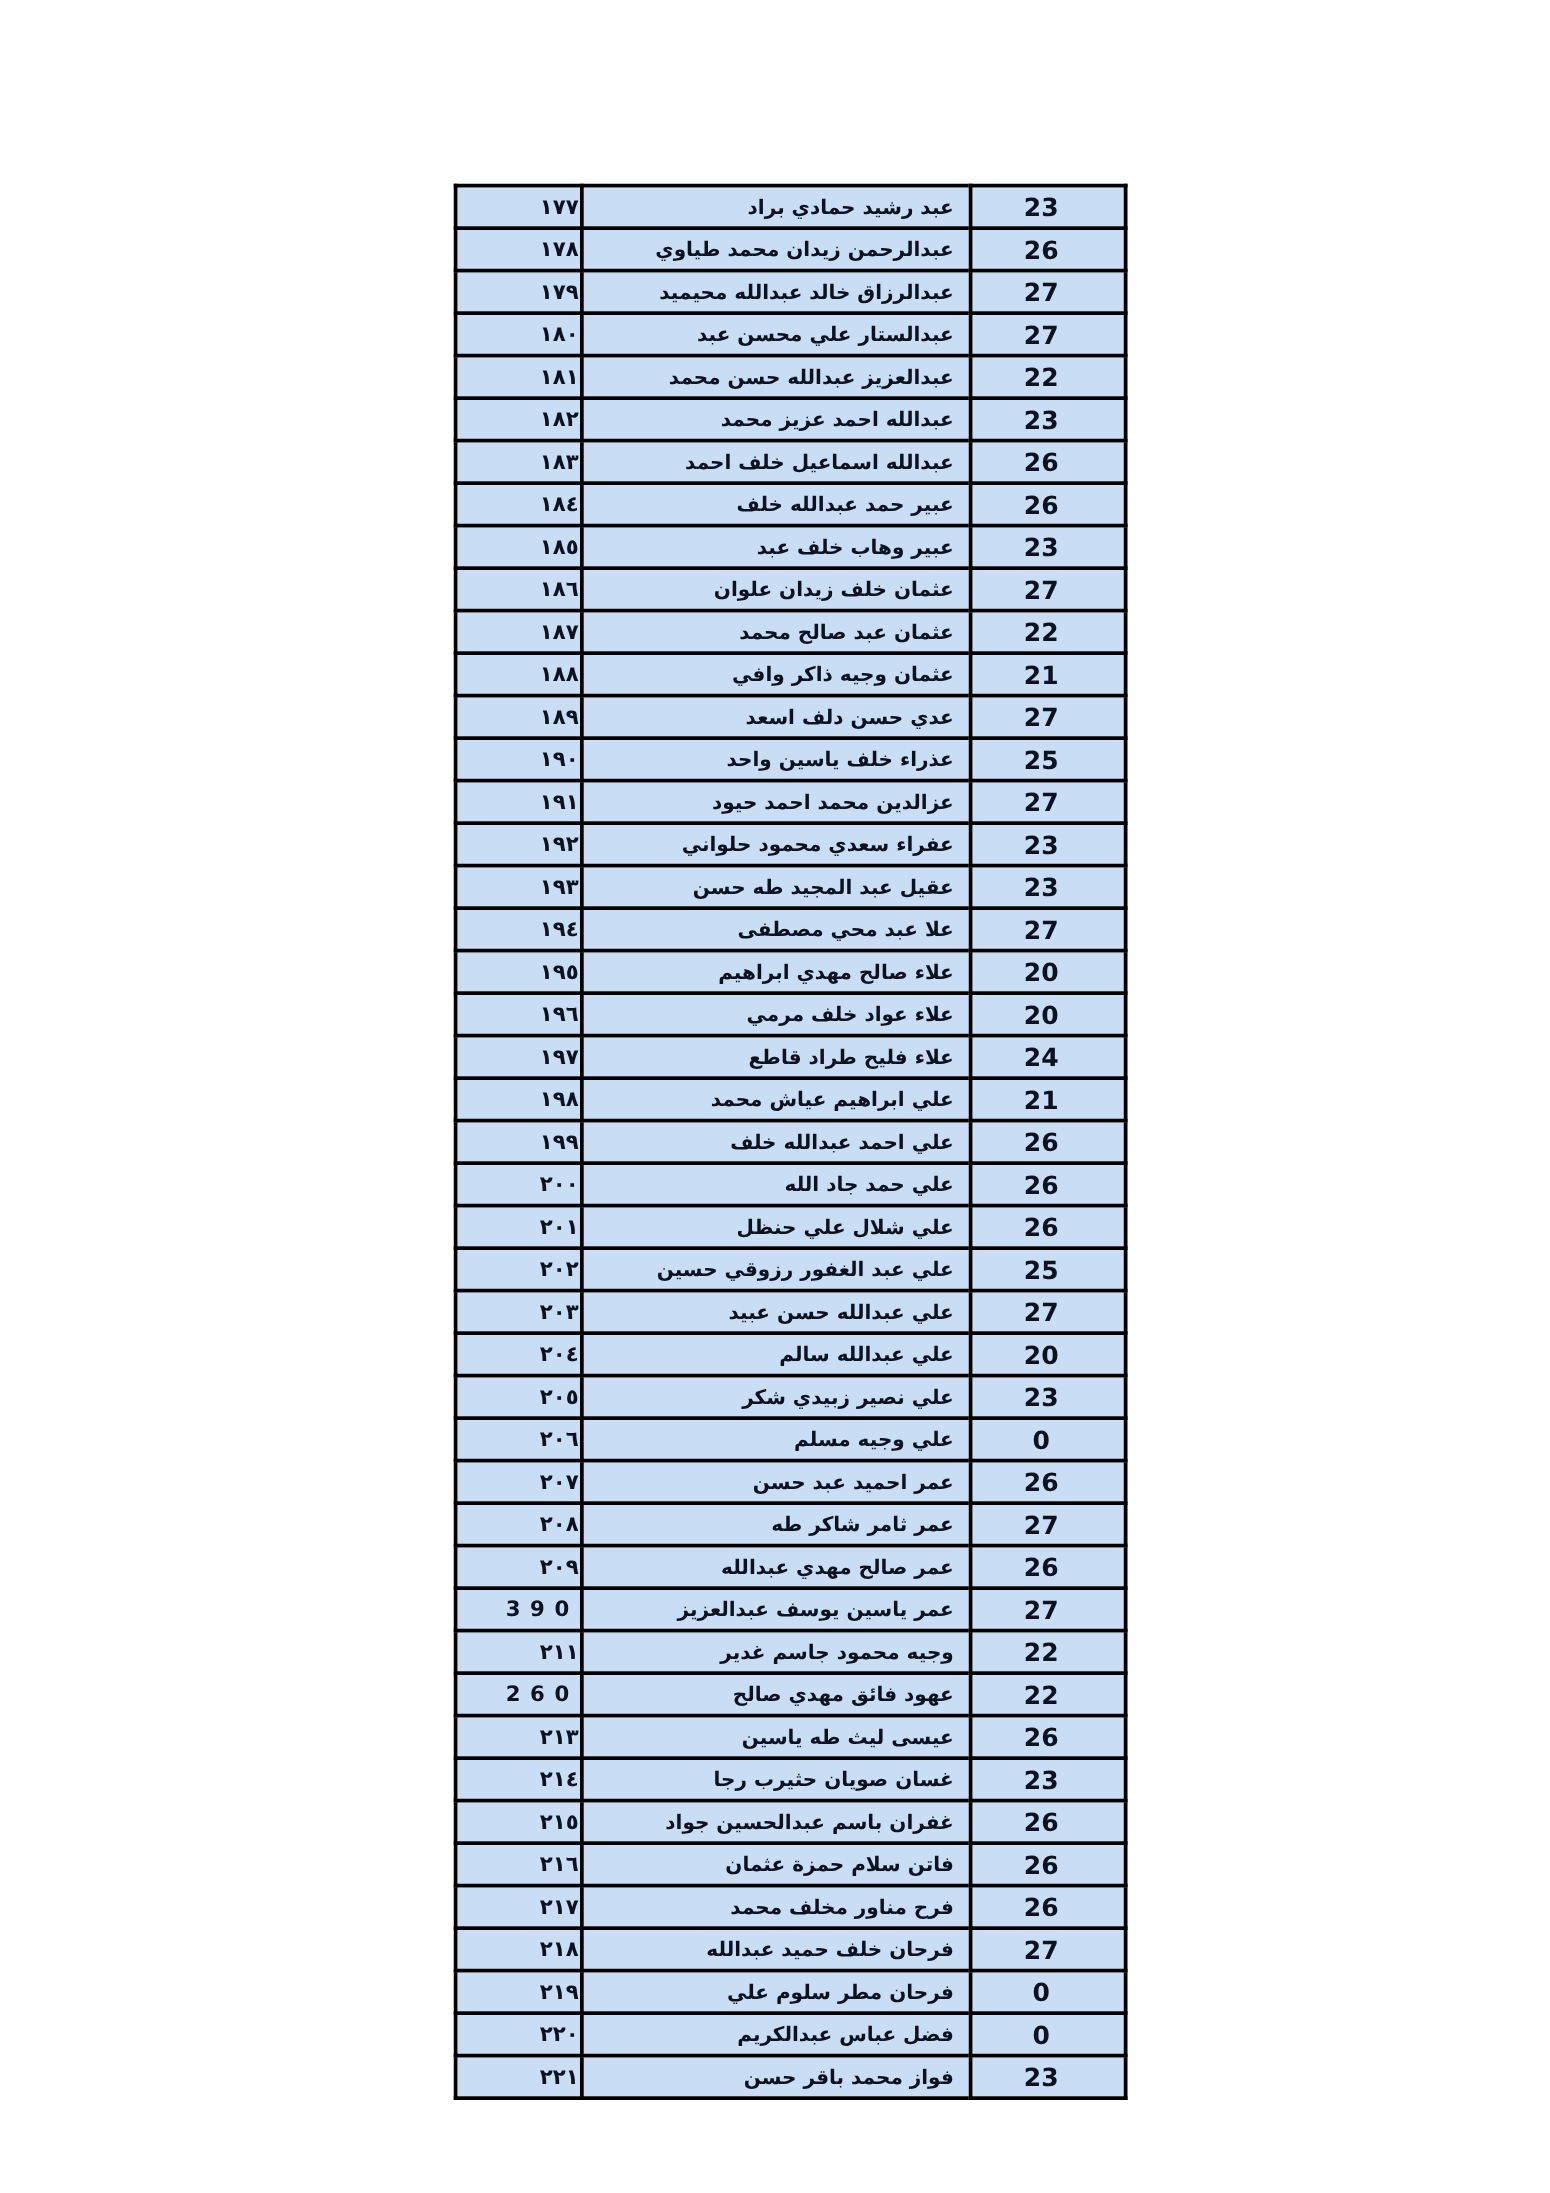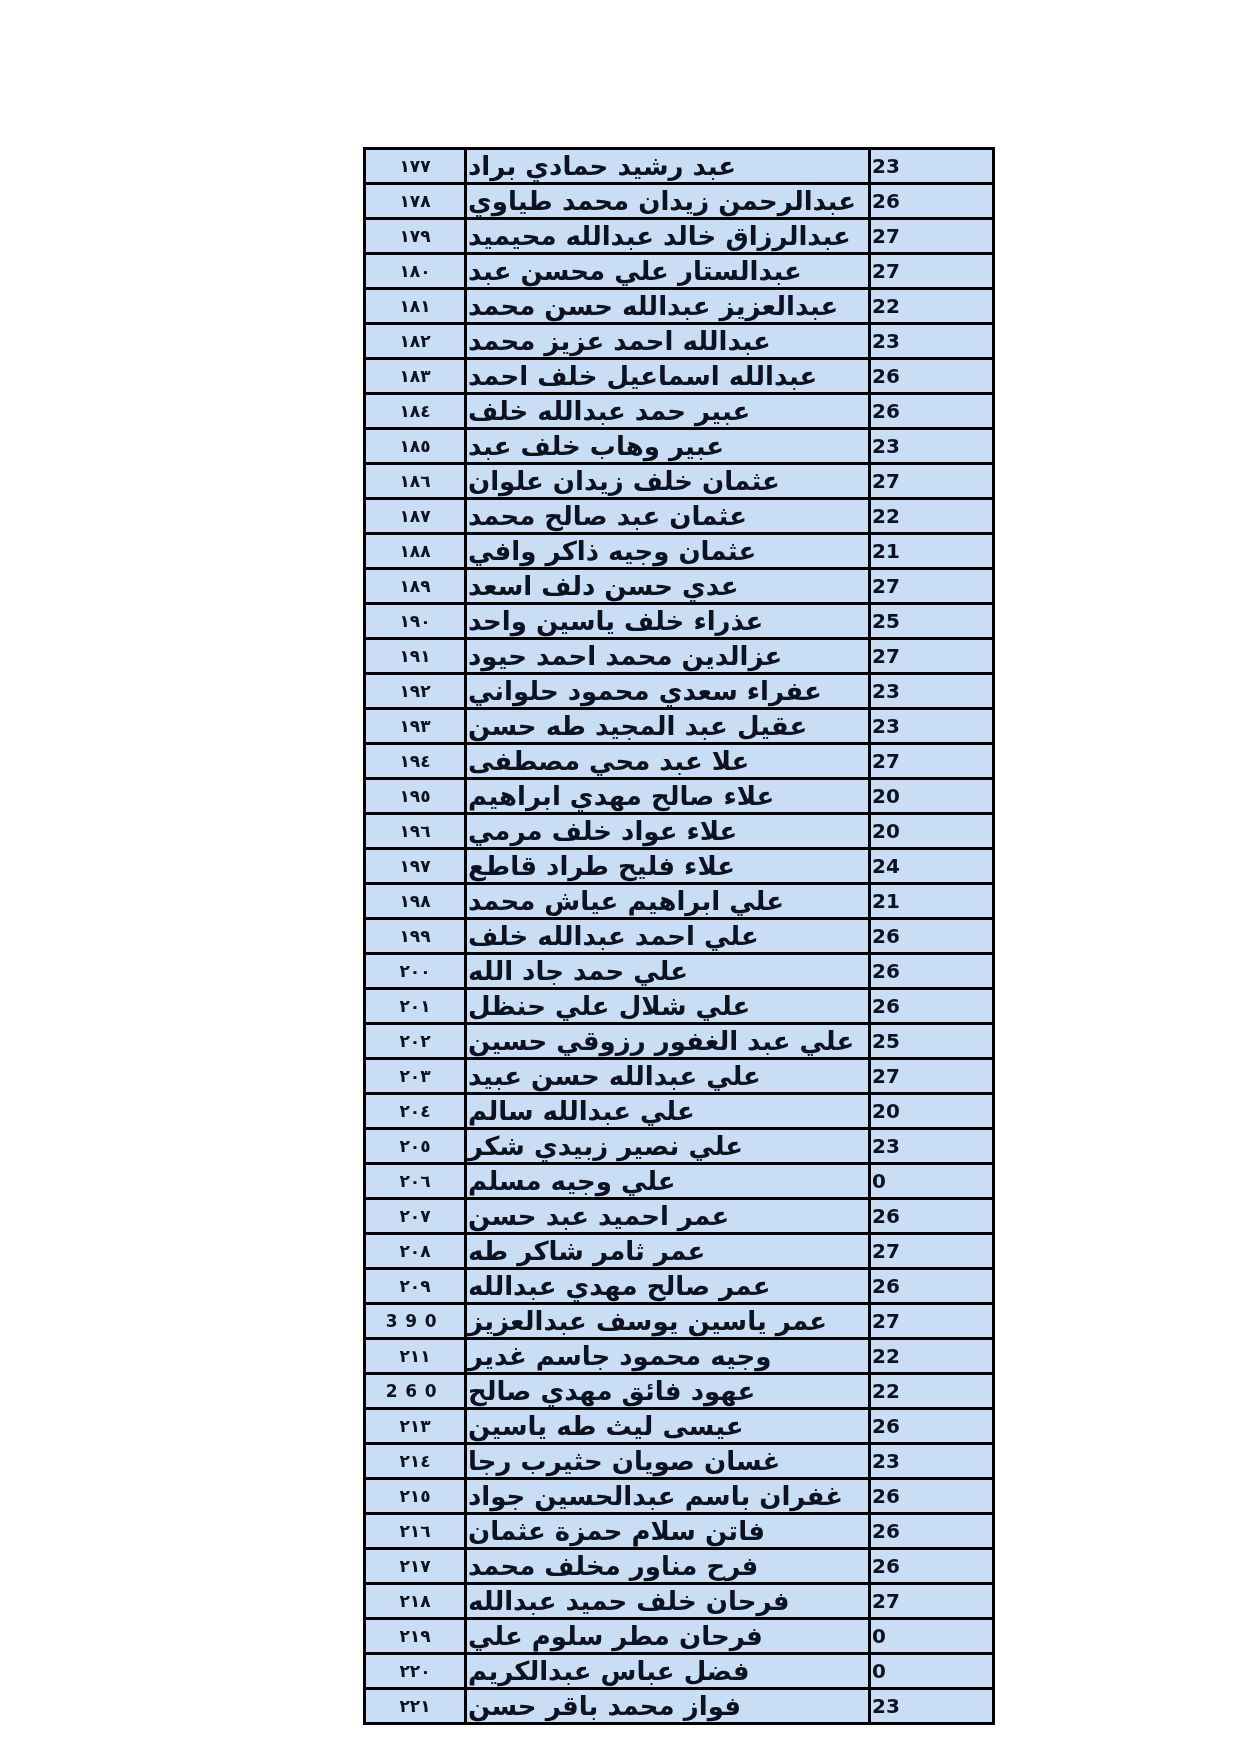--- a/index.html
+++ b/index.html
@@ -27,37 +27,36 @@
     border: 3px solid var(--border-color, #000000);
     background: var(--cell-bg, #c9ddf4);
     height: 29px;
     vertical-align: middle;
     color: var(--text-color, #0c1220);
     overflow: hidden;
     white-space: nowrap;
   }
   td.cell-no {
     width: 96px;
-    text-align: center;
     font-size: 17px;
     font-weight: bold;
     letter-spacing: 0.45em;
     font-family: "DejaVu Sans", sans-serif;
   }
   td.cell-name {
     width: 295px;
-    text-align: left;
+    text-align: right;
     padding-right: 12px;
-    font-size: 26px;
+    font-size: 16px;
     font-weight: bold;
     font-family: "DejaVu Sans", sans-serif;
   }
   td.cell-score {
     width: 108px;
-    text-align: left;
+    text-align: center;
     padding-right: 12px;
     font-size: 20px;
     font-weight: bold;
     direction: ltr;
     font-family: "DejaVu Sans", "Liberation Sans", sans-serif;
   }
 </style>
 </head>
 <body>
 

